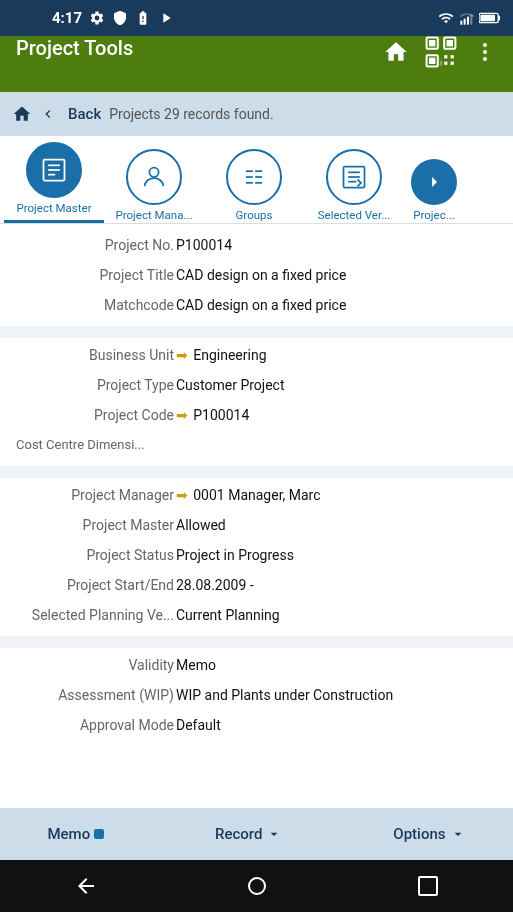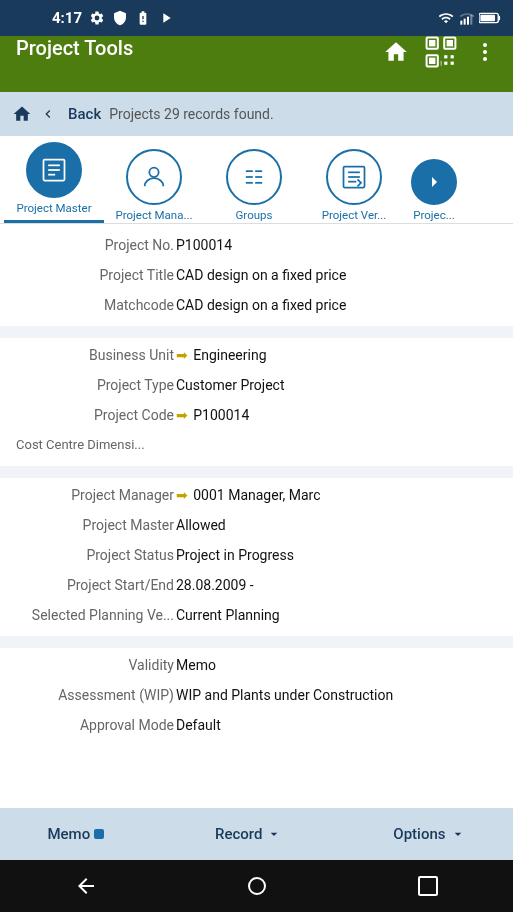--- a/index.html
+++ b/index.html
@@ -327,21 +327,21 @@
   <div class="tab-item-wrapper">
     <div class="tab-icon-circle">
       <svg width="28" height="28" viewBox="0 0 24 24" fill="none" stroke="#1a6fa8" stroke-width="1.5">
         <rect x="3" y="3" width="18" height="18" rx="1"></rect>
         <line x1="7" y1="8" x2="17" y2="8"></line>
         <line x1="7" y1="12" x2="17" y2="12"></line>
         <line x1="7" y1="16" x2="14" y2="16"></line>
         <path d="M15 14l3 3-3 3" stroke="#1a6fa8" stroke-width="1.5" fill="none"></path>
       </svg>
     </div>
-    <span class="tab-label">Project Ver...</span>
+    <span class="tab-label">Selected Ver...</span>
   </div>
 
   <div class="tab-item-wrapper" style="width:60px;">
     <div class="tab-icon-circle" style="width:46px;height:46px;background:#1a6fa8;">
       <svg width="24" height="24" viewBox="0 0 24 24" fill="white">
         <path d="M10 17l5-5-5-5v10z"></path>
       </svg>
     </div>
     <span class="tab-label">Projec...</span>
   </div>

